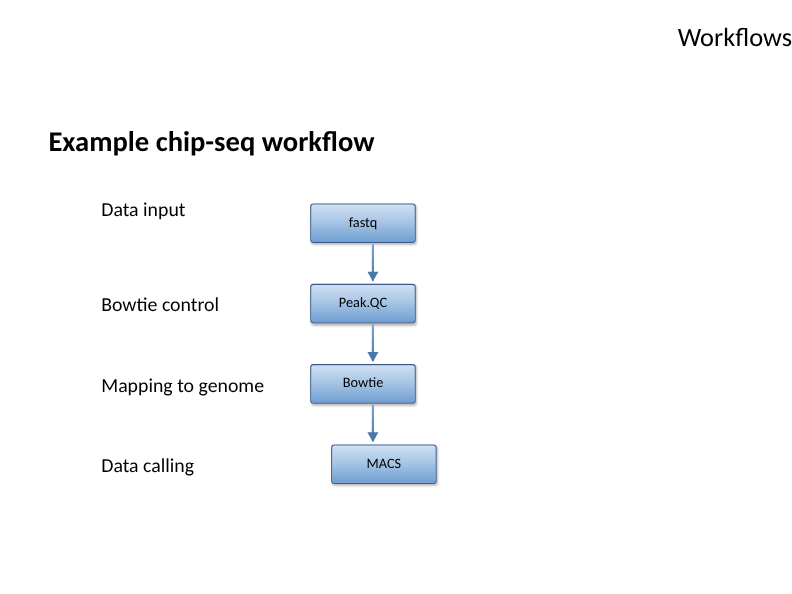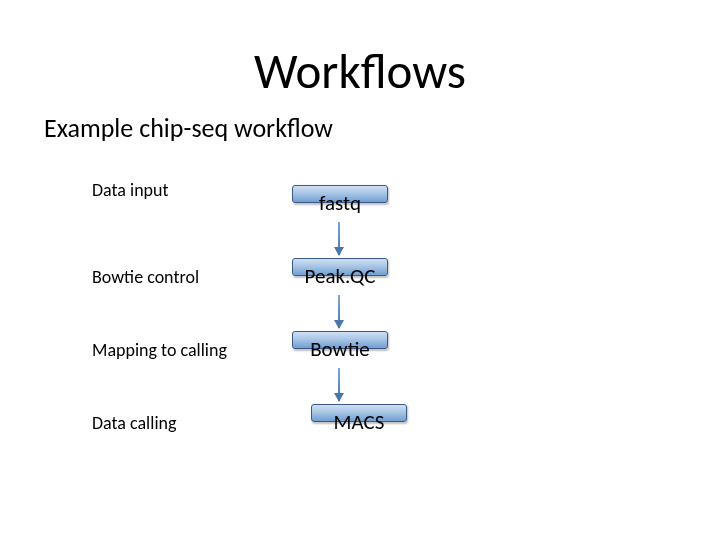--- a/index.html
+++ b/index.html
@@ -9,48 +9,47 @@
     height: 540px;
     background: #ffffff;
     font-family: "Calibri", "Segoe UI", Arial, sans-serif;
     color: #000;
   }
   .title {
     position: absolute;
     top: 20px;
     left: 0;
     width: 720px;
-    text-align: center;
-    font-size: 49px;
+    text-align: right;
+    font-size: 24px;
     font-weight: 400;
-    margin-top: 21px;
   }
   .subtitle {
     position: absolute;
     top: 112px;
     left: 44px;
     font-size: 26px;
-    font-weight: 400;
+    font-weight: 700;
   }
   .row-label {
     position: absolute;
     left: 92px;
     font-size: 18px;
     font-weight: 400;
   }
   .step-box {
     position: absolute;
-    left: 292px;
+    left: 282px;
     width: 96px;
-    height: 18px;
+    height: 36px;
     border: 1.5px solid #3b5a8a;
     border-radius: 3px;
     text-align: center;
     line-height: 34px;
-    font-size: 21px;
+    font-size: 13px;
     background: linear-gradient(to bottom, #cfe0f2 0%, #a9c6e6 45%, #6f9fd1 100%);
     box-sizing: border-box;
     box-shadow: 1px 1.5px 2px rgba(0,0,0,0.25);
   }
   .arrow {
     position: absolute;
     left: 338px;
     width: 2px;
     background: linear-gradient(to bottom, #7aa6d6, #4b76ac);
   }
@@ -93,19 +92,19 @@
 <div class="row-label r1-label">Data input</div>
 <div class="step-box r1-box">fastq</div>
 
 <div class="arrow a1"></div>
 
 <div class="row-label r2-label">Bowtie control</div>
 <div class="step-box r2-box">Peak.QC</div>
 
 <div class="arrow a2"></div>
 
-<div class="row-label r3-label">Mapping to calling</div>
+<div class="row-label r3-label">Mapping to genome</div>
 <div class="step-box r3-box">Bowtie</div>
 
 <div class="arrow a3"></div>
 
 <div class="row-label r4-label">Data calling</div>
 <div class="step-box r4-box">MACS</div>
 
 </body></html>

